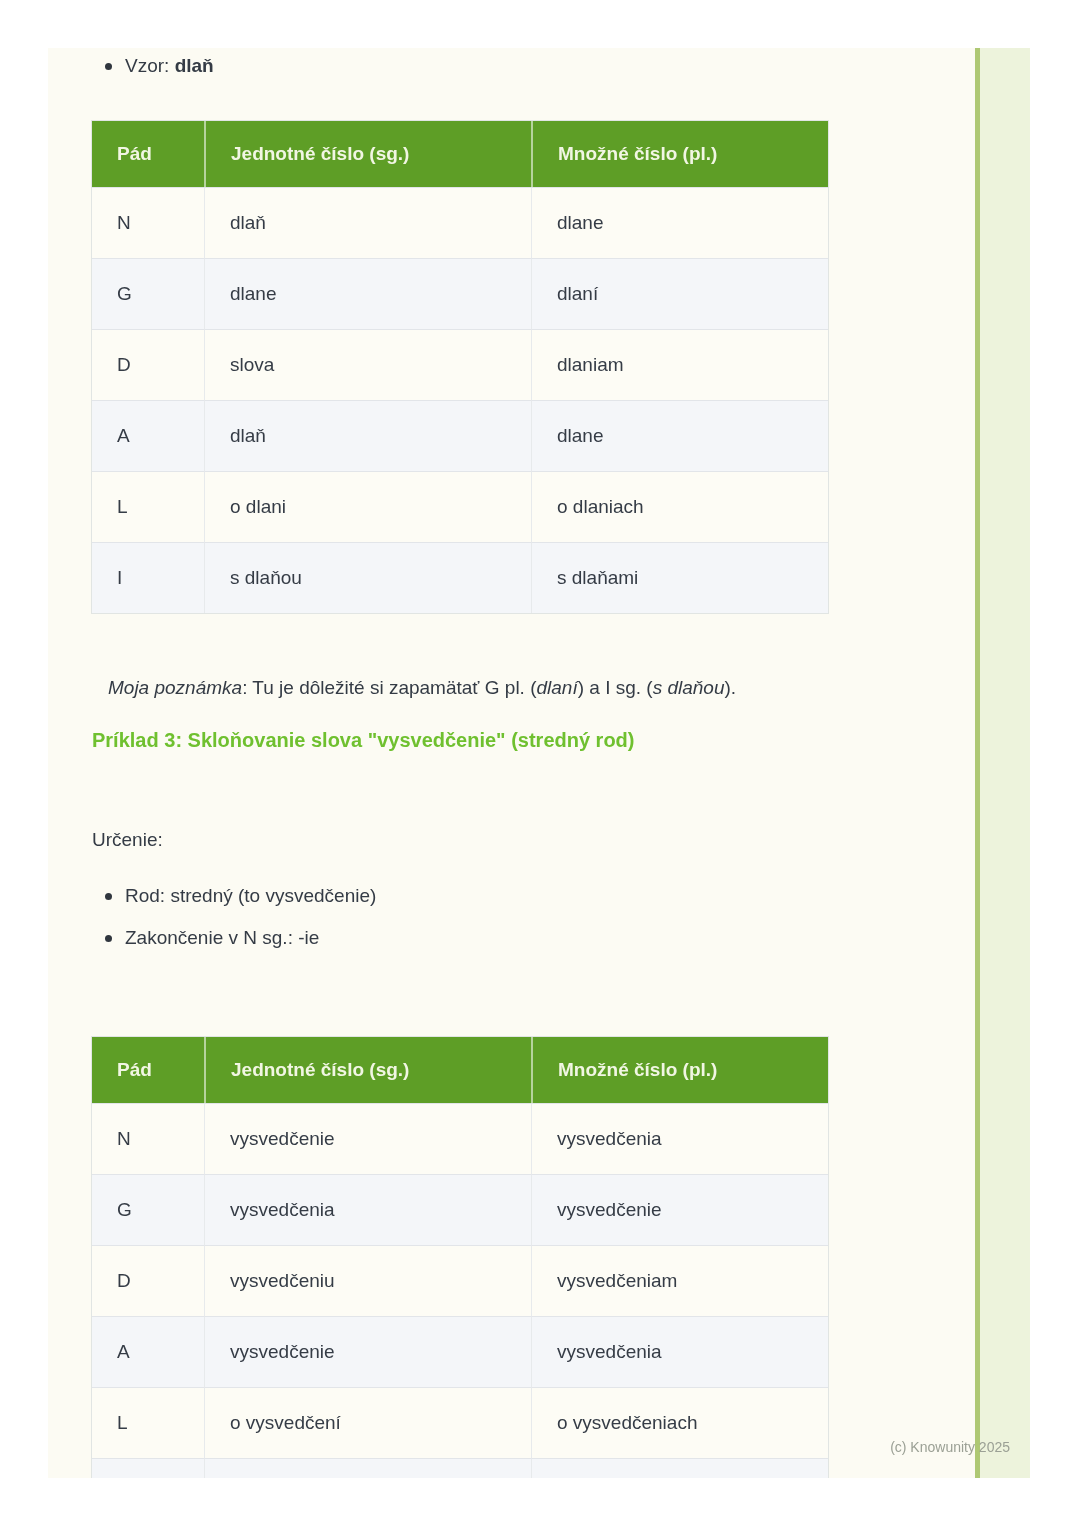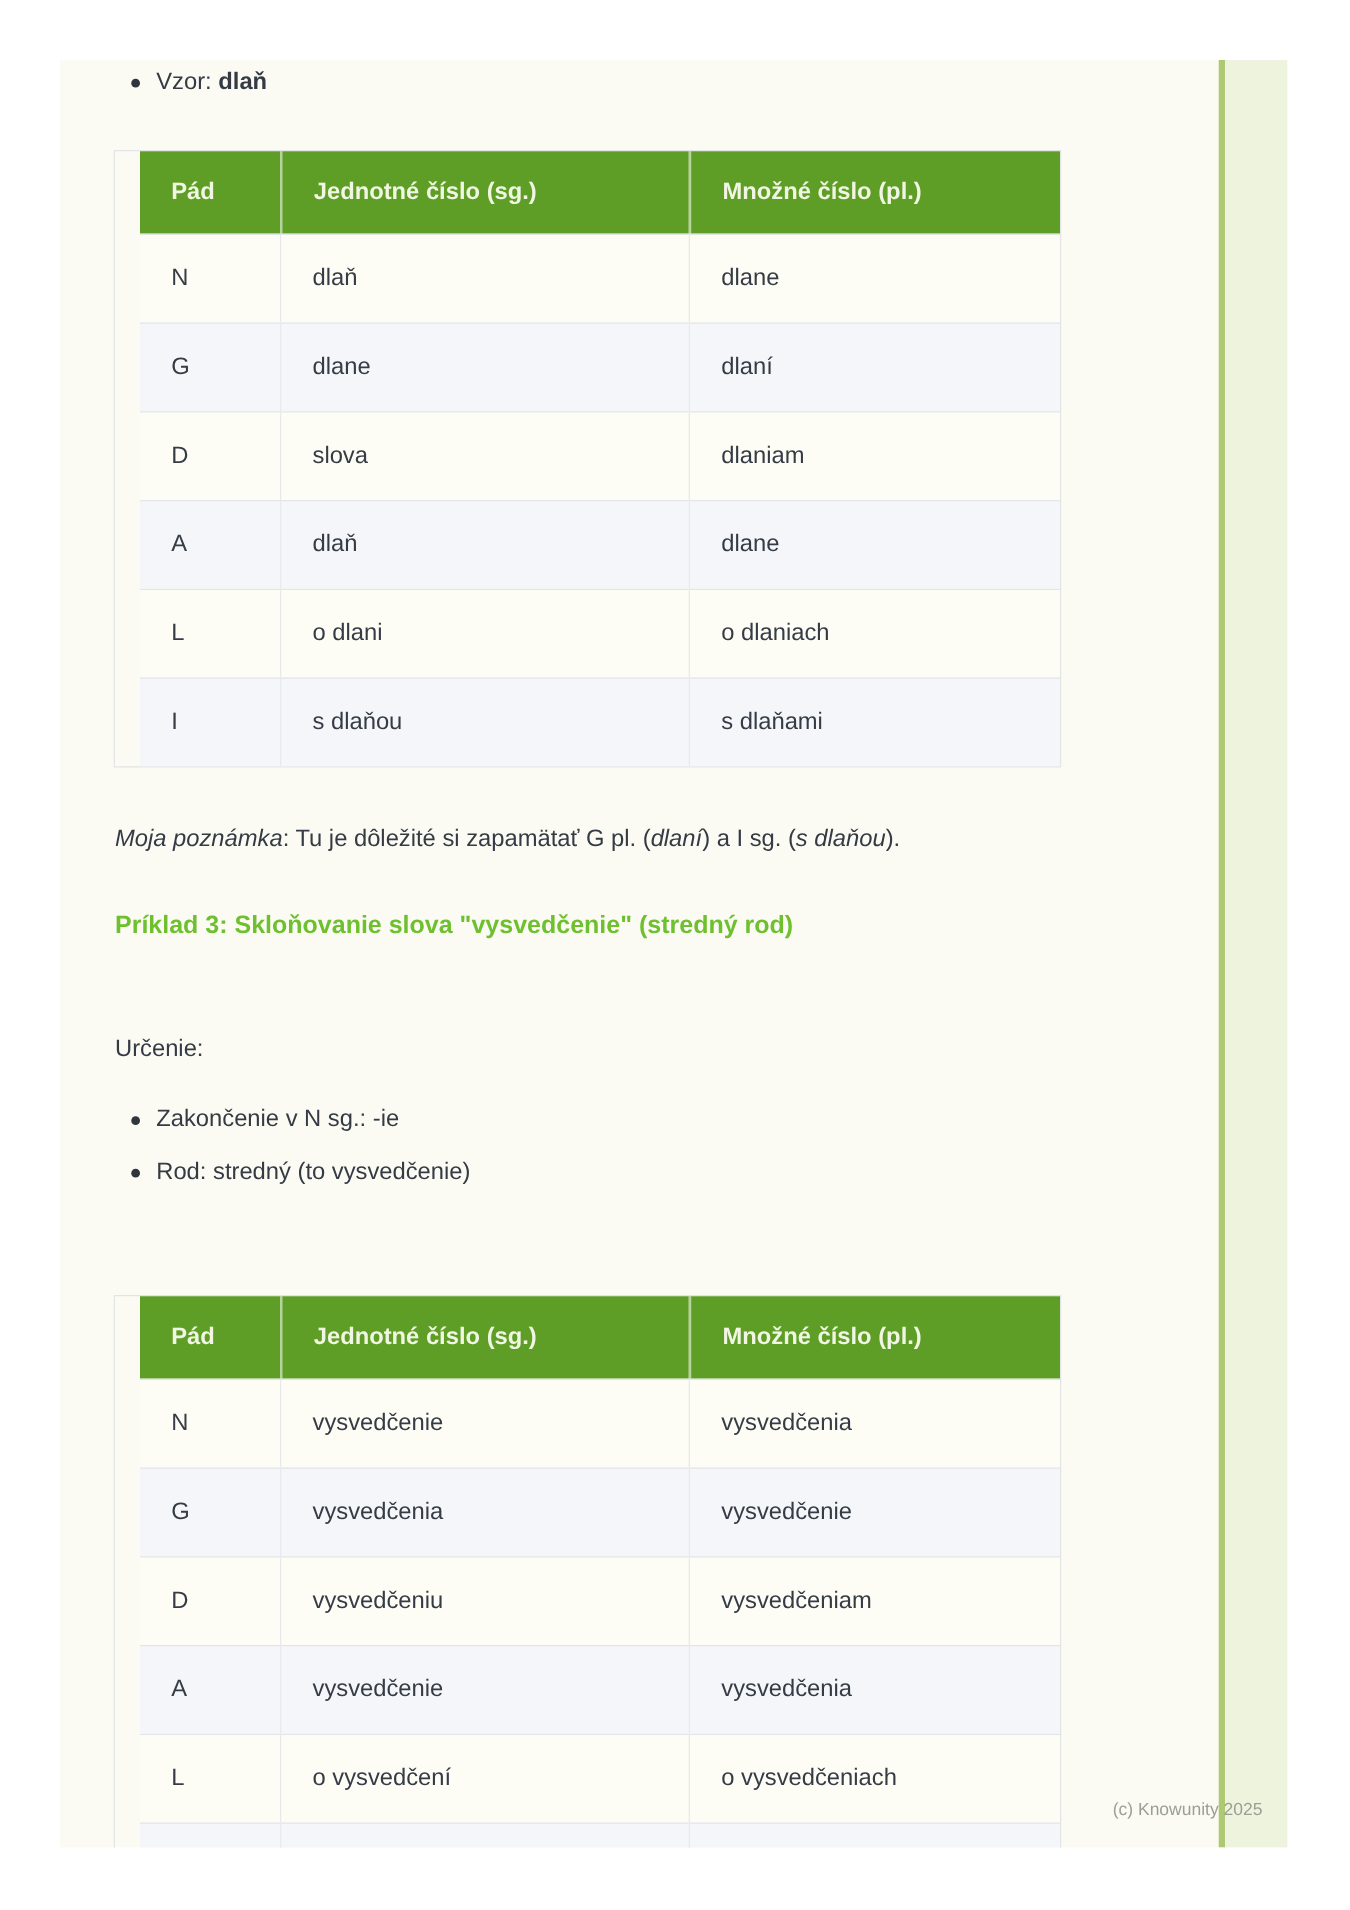--- a/index.html
+++ b/index.html
@@ -55,21 +55,20 @@
   .seg-b { font-weight: 700; }
   .seg-i { font-style: italic; }
 
   
   table.decl-table {
     border-collapse: separate;
     border-spacing: 0;
     width: 736px;
     table-layout: fixed;
     border: 1px solid #e1e5e3;
-    padding-left: 20px;
   }
   table.decl-table th:nth-child(1), table.decl-table td:nth-child(1) { width: 112px; }
   table.decl-table th:nth-child(2), table.decl-table td:nth-child(2) { width: 327px; }
   table.decl-table th:nth-child(3), table.decl-table td:nth-child(3) { width: 297px; }
   table.decl-table th {
     background: var(--header-bg, #5e9e26);
     color: var(--header-text, #f1f6e3);
     font-size: 19px;
     font-weight: 700;
     text-align: left;
@@ -86,21 +85,21 @@
     vertical-align: middle;
     border-top: 1px solid #e2e5e9;
   }
   table.decl-table td:not(:first-child) { border-left: 1px solid #e7eaec; }
   table.decl-table tbody tr:nth-child(odd) td { background: var(--row-odd, #fdfcf5); }
   table.decl-table tbody tr:nth-child(even) td { background: var(--row-even, #f4f6f9); }
 
   .note {
     font-size: 19px;
     line-height: 26px;
-    margin: 0;
+    margin: 16px;
     width: 760px;
   }
   .heading {
     margin: 0;
     font-size: 20px;
     line-height: 40px;
     font-weight: 700;
     color: var(--heading-green, #6fc02f);
     width: 742px;
   }
@@ -171,22 +170,22 @@
       </tbody>
     </table>
 
   <p class="note block" style="left:44px; top:611px;"><span class="seg-i">Moja poznámka</span><span>: Tu je dôležité si zapamätať G pl. (</span><span class="seg-i">dlaní</span><span>) a I sg. (</span><span class="seg-i">s dlaňou</span><span>).</span></p>
 
   <h2 class="heading block" style="left:44px; top:672px;">Príklad 3: Skloňovanie slova "vysvedčenie" (stredný rod)</h2>
 
   <p class="subheading block" style="left:44px; top:779px;">Určenie:</p>
 
   <ul class="bullets block" style="left:44px; top:835px;">
+      <li><span class="dot"></span><span><span>Rod: stredný (to vysvedčenie)</span></span></li>
       <li><span class="dot"></span><span><span>Zakončenie v N sg.: -ie</span></span></li>
-      <li><span class="dot"></span><span><span>Rod: stredný (to vysvedčenie)</span></span></li>
     </ul>
 
   <table class="decl-table block" style="left:43px; top:988px;">
       <thead>
         <tr>
           <th>Pád</th>
           <th>Jednotné číslo (sg.)</th>
           <th>Množné číslo (pl.)</th>
         </tr>
       </thead>

